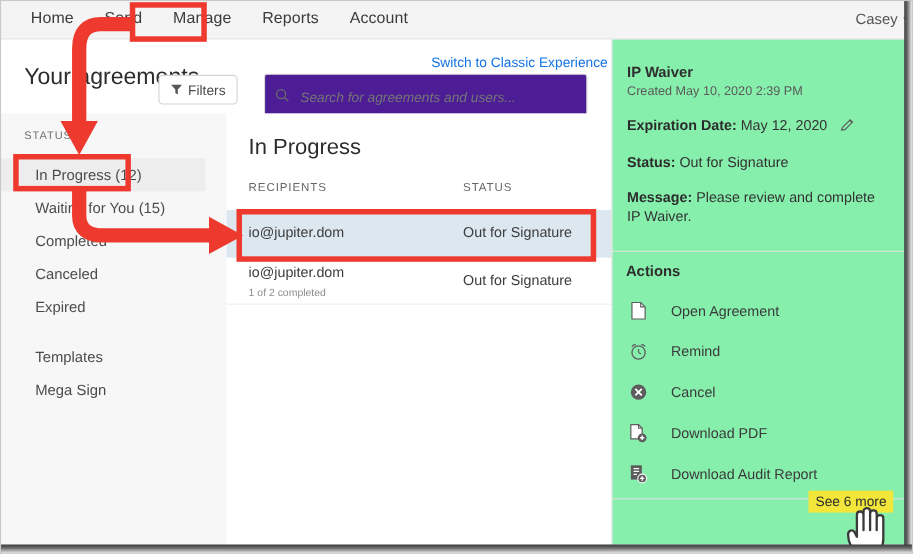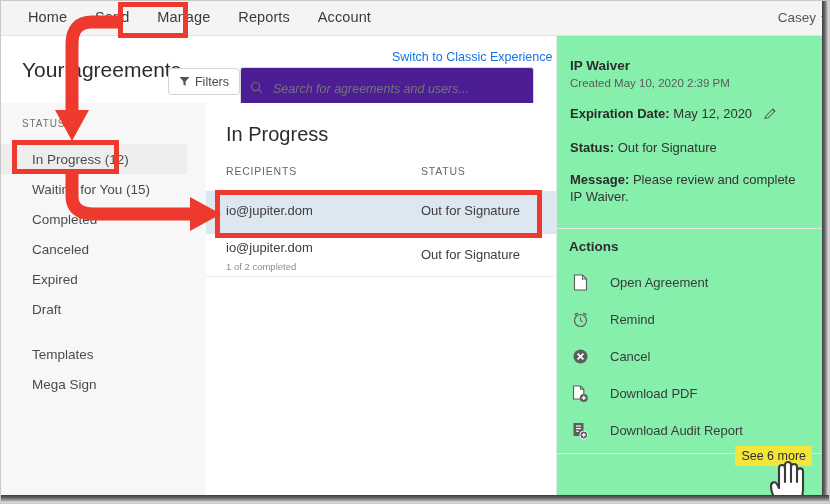--- a/index.html
+++ b/index.html
@@ -27,21 +27,21 @@
     letter-spacing:.1px;}
   .topnav .user{position:absolute;right:1px;top:0;height:35px;display:flex;align-items:center;
     font-size:13.5px;color:#555;cursor:pointer;gap:5px;}
   .caret{width:0;height:0;border-left:4px solid transparent;border-right:4px solid transparent;
     border-top:5px solid #6b6b6b;display:inline-block;margin-top:2px;}
 
   
   .page-head{position:absolute;left:0;top:36px;width:556px;height:67px;background:#fff;}
   .page-title{position:absolute;left:22px;top:58px;font-size:21px;color:#2c2c2c;letter-spacing:0;}
   .classic-link{position:absolute;left:392px;top:50px;font-size:12.5px;color:#1473e6;cursor:pointer;}
-  .filters-btn{position:absolute;left:168px;top:68px;width:70px;height:25px;background:#fff;
+  .filters-btn{position:absolute;left:144px;top:68px;width:70px;height:25px;background:#fff;
     border:1px solid #d3d3d3;border-radius:4px;display:flex;align-items:center;justify-content:center;
     gap:6px;font-size:12.5px;color:#4b4b4b;cursor:pointer;}
   .funnel{width:10px;height:11px;position:relative;display:inline-block;}
   .search-box{position:absolute;left:240px;top:67px;width:294px;height:44px;background:#4c1d95;
     border:1px solid #d8d8d8;border-radius:3px;display:flex;align-items:center;padding:0 9px;
     box-sizing:border-box;gap:8px;cursor:text;}
   .search-box input{border:0;outline:0;flex:1;font-size:12.5px;color:#8a8a8a;background:transparent;
     font-family:"Liberation Sans",sans-serif;font-style:italic;}
 
   
@@ -147,23 +147,20 @@
       <span>Waiting for You (15)</span>
     </div>
     <div class="side-item">
       <span>Completed</span>
     </div>
     <div class="side-item">
       <span>Canceled</span>
     </div>
     <div class="side-item">
       <span>Expired</span>
-    </div>
-    <div class="side-item">
-      <span>Draft</span>
     </div>
     <div class="side-gap"></div>
     <div class="side-item">
       <span>Templates</span>
     </div>
     <div class="side-item">
       <span>Mega Sign</span>
     </div>
   </div>
 

